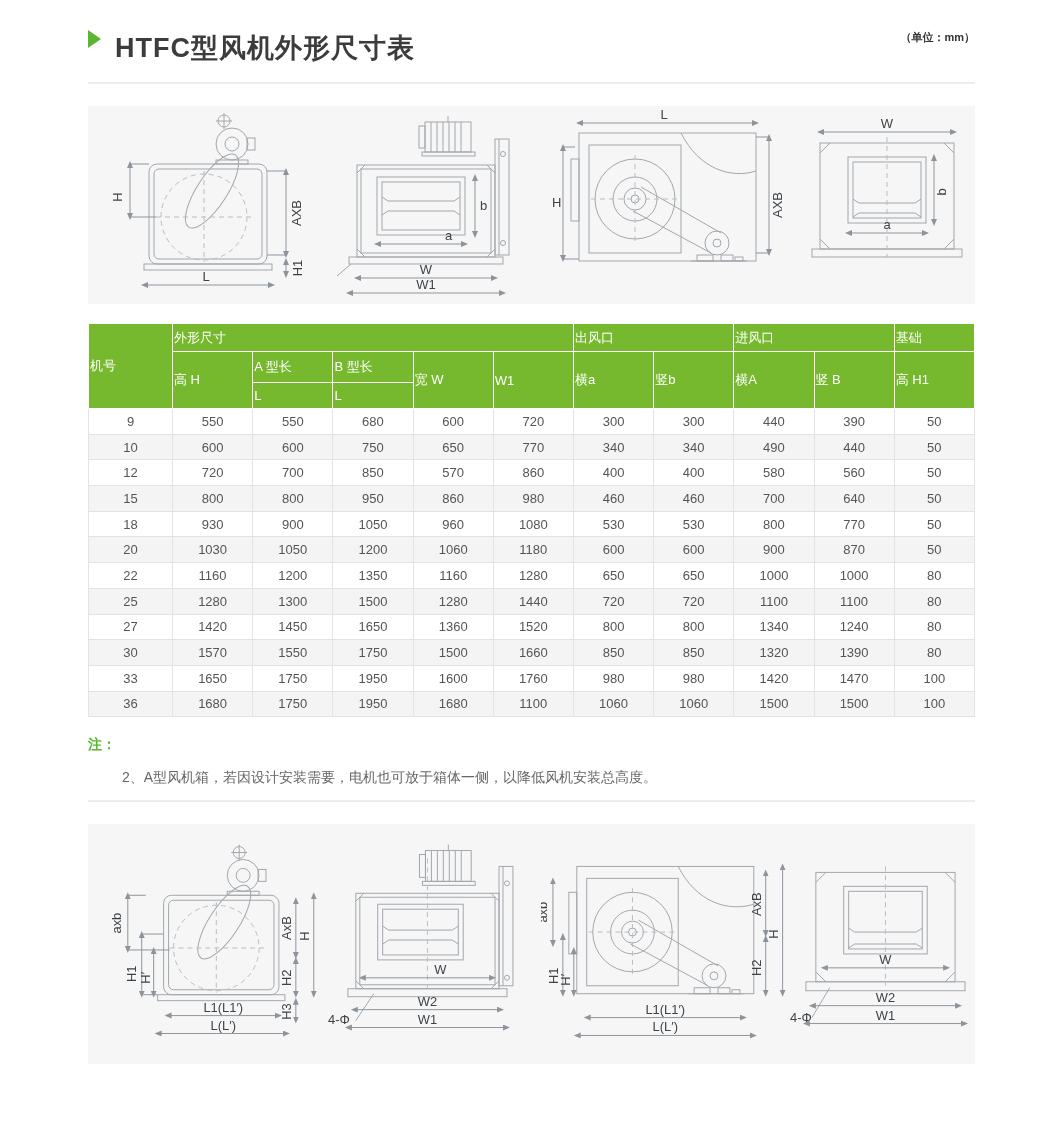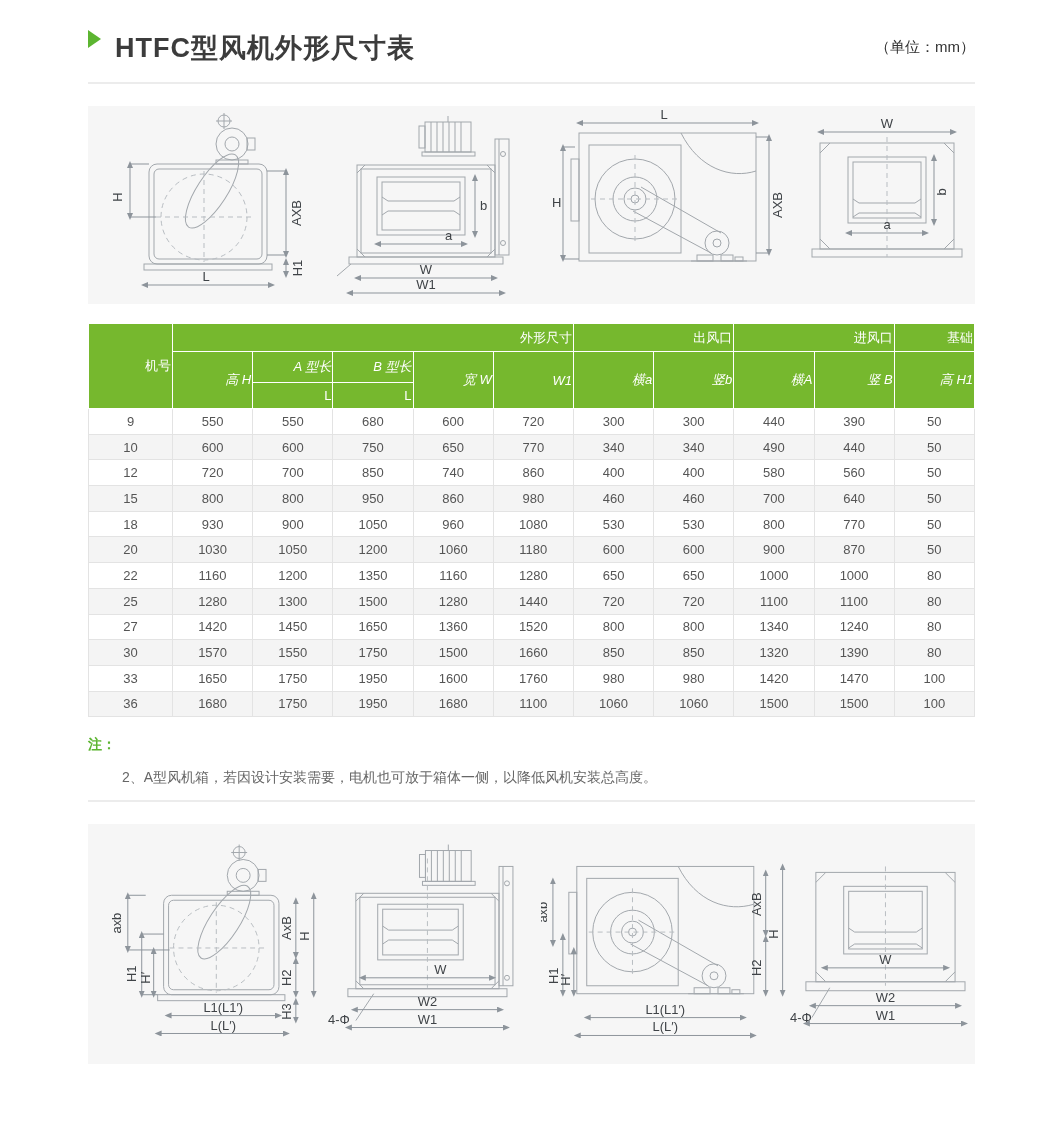--- a/index.html
+++ b/index.html
@@ -5,42 +5,42 @@
   html,body{margin:0;padding:0;background:#fff;}
   body{width:1061px;height:1133px;overflow:hidden;
        font-family:"Liberation Sans","DejaVu Sans",sans-serif;-webkit-font-smoothing:antialiased;}
   .content{width:887px;margin-left:88px;}
 
   
   .sec-head{position:relative;display:flex;align-items:flex-start;padding-top:30px;height:40px;}
   .tri{width:0;height:0;border-left:13px solid #5cb531;border-top:9px solid transparent;
        border-bottom:9px solid transparent;margin-right:14px;}
   .sec-title{font-size:27px;font-weight:bold;color:#3c3c3c;letter-spacing:1px;margin:0;}
-  .unit{margin-left:auto;font-size:15px;font-weight:normal;color:#333;margin-top:8px;}
+  .unit{margin-left:auto;font-size:11px;font-weight:bold;color:#333;}
   .rule{border-bottom:2px solid #ececec;margin-top:12px;}
 
   
   .panel{background:#f6f6f6;margin-top:22px;display:flex;align-items:center;
          justify-content:space-between;padding:0 6px;}
   .panel-top{height:198px;}
   .panel-bottom{height:240px;}
   svg{display:block;}
   .ln{stroke:#a2a7ac;stroke-width:1;fill:none;}
   .lnd{stroke:#b8bdc2;stroke-width:1;fill:none;stroke-dasharray:5 4;}
   .dim{stroke:#8d949b;stroke-width:1;fill:none;}
   .ar{stroke:#8d949b;stroke-width:1;fill:none;marker-start:url(#ah);marker-end:url(#ah);}
   .lbl text{fill:#3f4347;font-size:13px;font-family:"Liberation Sans","DejaVu Sans",sans-serif;}
 
   
   table.spec{border-collapse:collapse;table-layout:fixed;width:887px;margin-top:19px;}
   table.spec col.c0{width:84px;}
-  table.spec thead td{background:#76b82e;color:#fff;font-size:13px;text-align:right;
+  table.spec thead td{background:#76b82e;color:#fff;font-size:13px;text-align:left;
       border:1px solid #fff;font-weight:normal;}
   table.spec thead tr.r1 td{height:25px;}
-  table.spec thead tr.r2 td{height:28px;font-style:italic;}
+  table.spec thead tr.r2 td{height:28px;}
   table.spec thead tr.r3 td{height:23px;}
   table.spec tbody td{height:22.7px;font-size:13px;color:#555;text-align:center;
       border-right:1px solid #e3e3e3;border-bottom:1px solid #e3e3e3;background:#fff;}
   table.spec tbody td:first-child{border-left:1px solid #e3e3e3;}
   table.spec tbody tr:nth-child(even) td{background:#f4f4f4;}
 
   
   .notes{margin-top:16px;font-size:14px;color:#666;}
   .notes .row{display:flex;line-height:22px;margin-bottom:11px;}
   .notes .tag{color:#5cb531;font-weight:bold;width:34px;flex:none;}
@@ -282,21 +282,21 @@
           <td>340</td>
           <td>490</td>
           <td>440</td>
           <td>50</td>
         </tr>
         <tr>
           <td>12</td>
           <td>720</td>
           <td>700</td>
           <td>850</td>
-          <td>740</td>
+          <td>570</td>
           <td>860</td>
           <td>400</td>
           <td>400</td>
           <td>580</td>
           <td>560</td>
           <td>50</td>
         </tr>
         <tr>
           <td>15</td>
           <td>800</td>

